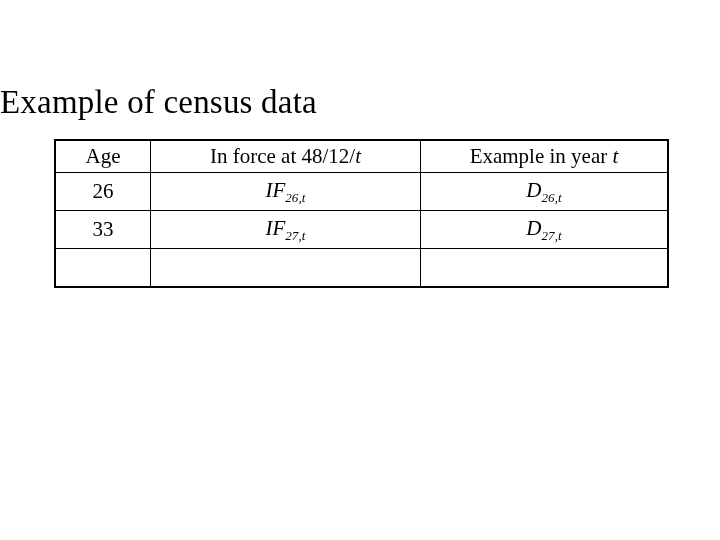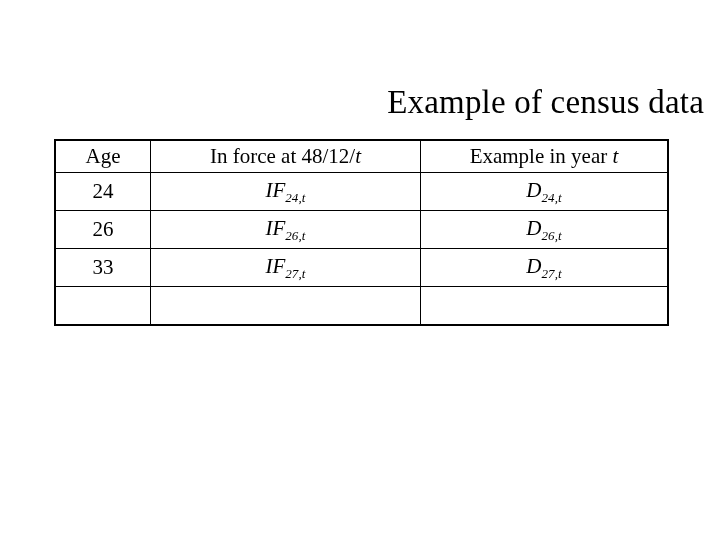--- a/index.html
+++ b/index.html
@@ -18,21 +18,21 @@
   .slide {
     position: absolute;
     inset: 0;
     background: #ffffff;
   }
   .slide-title {
     position: absolute;
     left: 0;
     top: 60px;
     width: 704px;
-    text-align: right;
+    text-align: left;
     font-size: 33px;
     line-height: 40px;
     font-weight: normal;
     letter-spacing: 0.2px;
     white-space: nowrap;
   }
   .table-wrap {
     position: absolute;
     left: 55px;
     top: 140px;
@@ -116,25 +116,20 @@
             <span>Example in year </span><span class="it">t</span>
           </th>
         </tr>
       </thead>
       <tbody>
 
 
 
 
 
-        <tr>
-          <td class="age-cell">24</td>
-          <td><span class="sym"><span>IF</span><sub>24,t</sub></span></td>
-          <td><span class="sym"><span>D</span><sub>24,t</sub></span></td>
-        </tr>
 
 
         <tr>
           <td class="age-cell">26</td>
           <td><span class="sym"><span>IF</span><sub>26,t</sub></span></td>
           <td><span class="sym"><span>D</span><sub>26,t</sub></span></td>
         </tr>
 
         <tr>
           <td class="age-cell">33</td>

